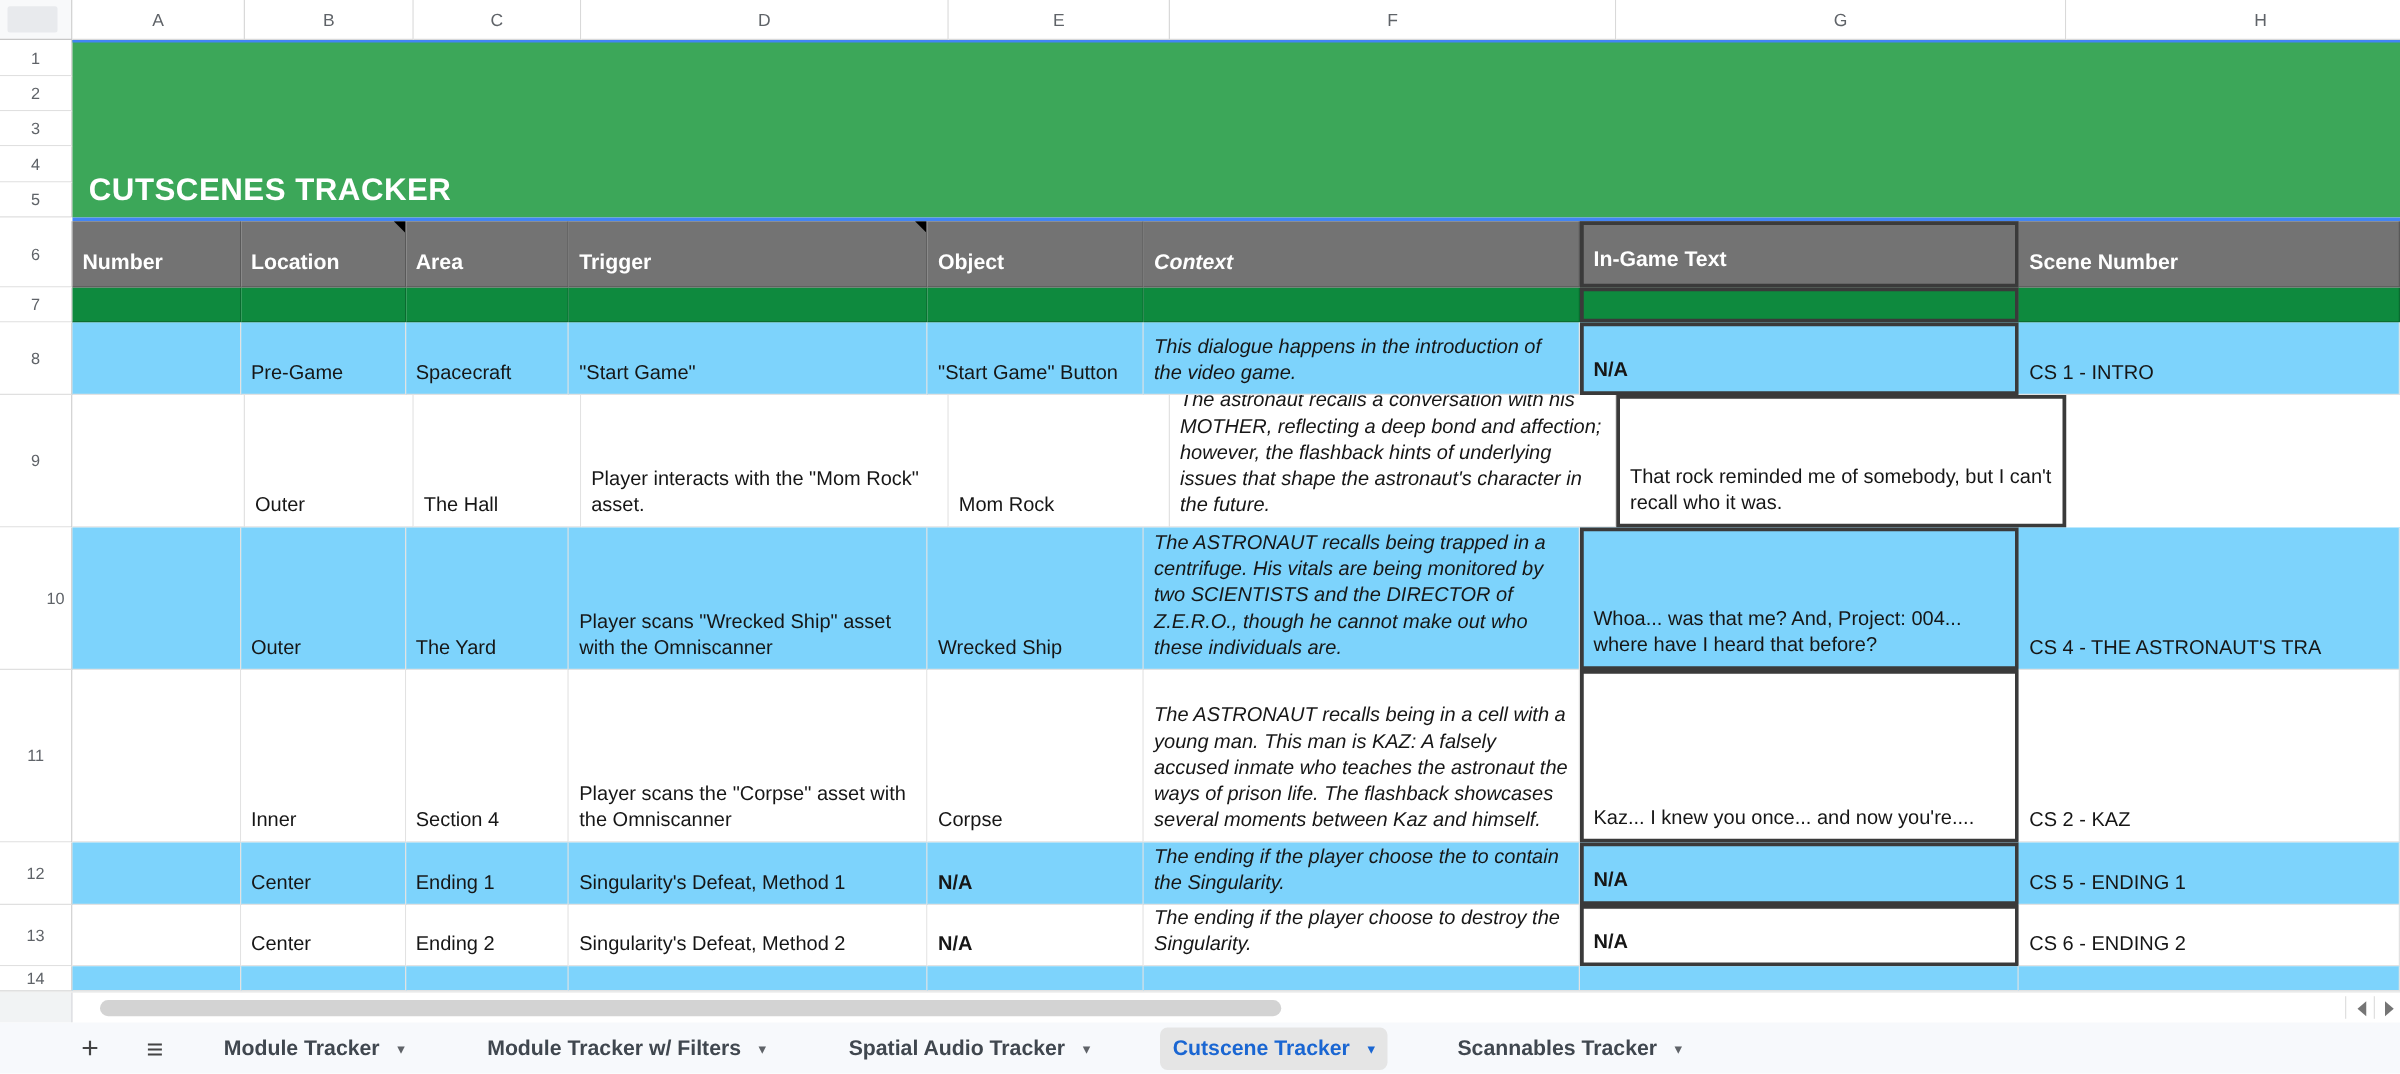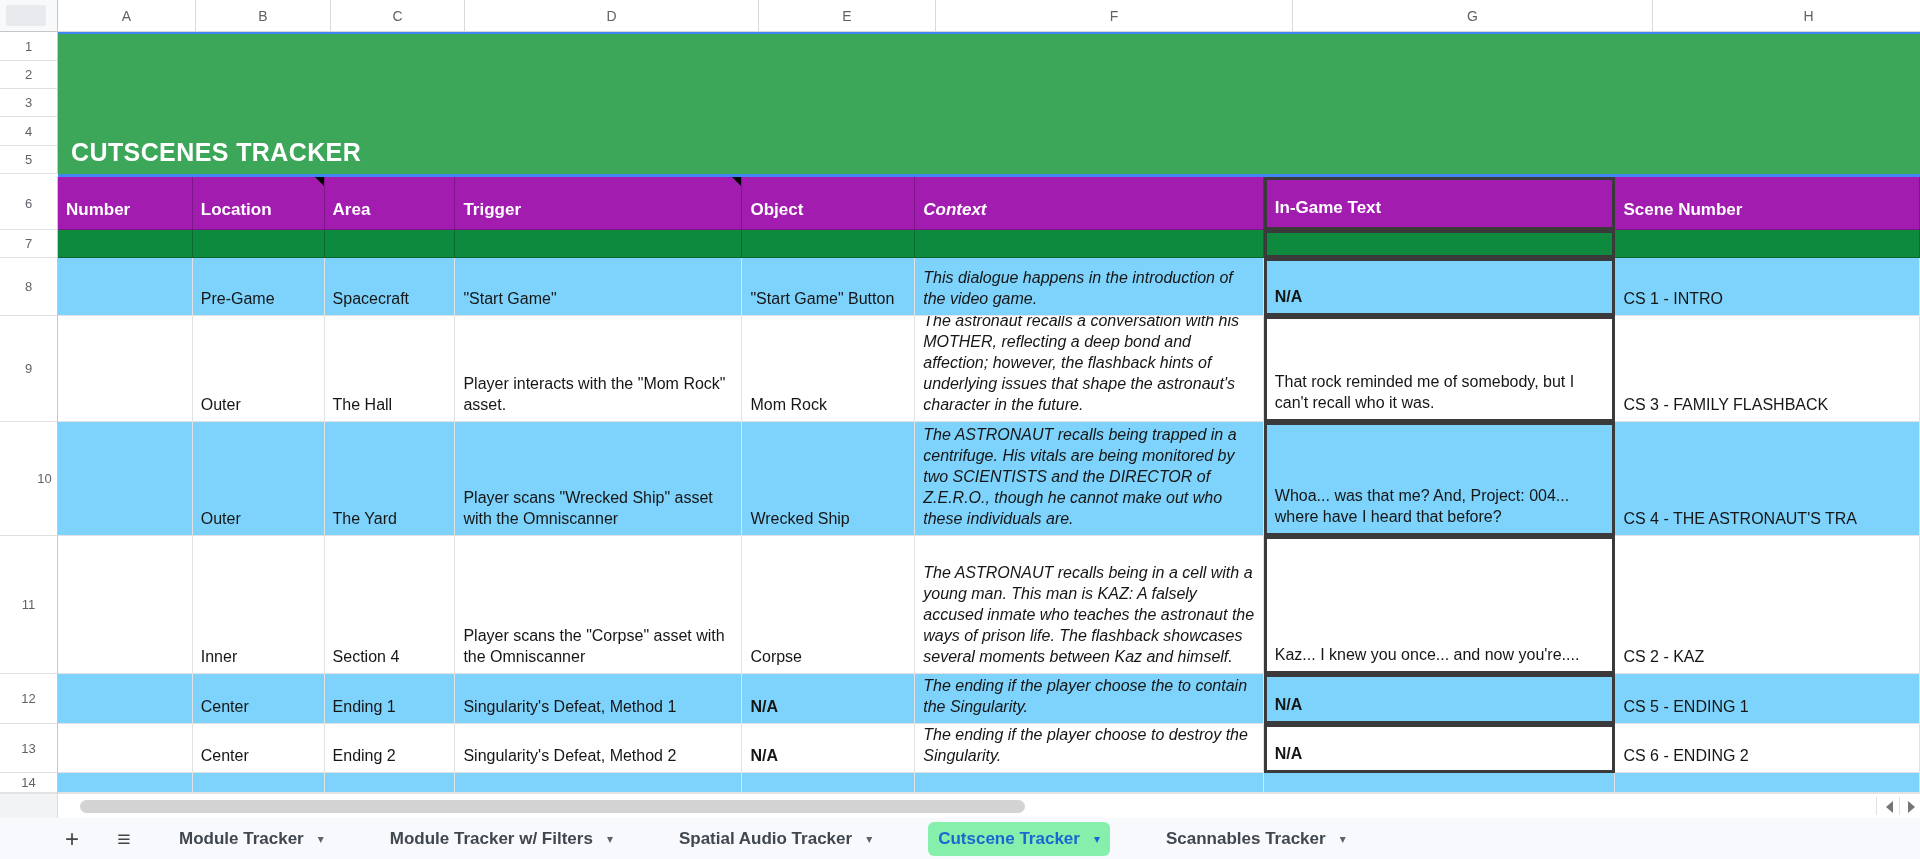--- a/index.html
+++ b/index.html
@@ -26,21 +26,21 @@
   .frozenline{position:absolute;left:58px;top:174px;width:1862px;height:3px;background:#4285f4;}
   
   .sheet{position:absolute;left:58px;top:177px;width:1862px;}
   .row{display:flex;}
   .cell{box-sizing:border-box;display:flex;align-items:flex-end;overflow:hidden;
     border-right:1px solid #e2e2e2;border-bottom:1px solid #e2e2e2;
     font-size:16px;color:#161616;line-height:21px;}
   .cell .t{padding:0 6px 6px 8px;}
   .cA{width:138px;} .cB{width:135px;} .cC{width:134px;} .cD{width:294px;}
   .cE{width:177px;} .cF{width:357px;} .cG{width:360px;} .cH{width:312px;}
-  .hdr .cell{background:#a21caf;color:#fff;font-weight:700;font-size:17px;
+  .hdr .cell{background:#737373;color:#fff;font-weight:700;font-size:17px;
     border-right:1px solid rgba(0,0,0,.22);border-bottom:1px solid rgba(0,0,0,.22);position:relative;}
   .hdr .cell .t{padding-bottom:9px;}
   .hdr7 .cell{background:#0e8a3e;border-right:1px solid rgba(0,0,0,.22);border-bottom:1px solid rgba(0,0,0,.28);}
   .r6{height:53px;} .r7{height:28px;} .r8{height:58px;} .r9{height:106px;} .r10{height:114px;}
   .r11{height:138px;} .r12{height:50px;} .r13{height:49px;} .r14{height:20px;}
   .band .cell{background:#7dd3fc;}
   .white .cell{background:#fff;}
   .italic{font-style:italic;}
   .bold{font-weight:700;align-items:flex-end;}
   .nowrap .t{white-space:nowrap;}
@@ -56,21 +56,21 @@
   .arrowbtn{position:absolute;top:5px;width:20px;height:15px;display:flex;align-items:center;justify-content:center;}
   .tri-l{width:0;height:0;border-top:6px solid transparent;border-bottom:6px solid transparent;border-right:7px solid #757575;}
   .tri-r{width:0;height:0;border-top:6px solid transparent;border-bottom:6px solid transparent;border-left:7px solid #757575;}
   
   .tabbar{position:absolute;left:0;top:818px;width:1920px;height:41px;background:#f7f9fc;
     display:flex;align-items:center;padding-left:55px;box-sizing:border-box;}
   .iconbtn{color:#444;font-size:24px;line-height:24px;width:34px;text-align:center;cursor:pointer;}
   .iconbtn.menu{font-size:23px;margin-left:18px;margin-right:28px;}
   .sheettab{display:flex;align-items:center;margin-right:46px;color:#40474f;font-weight:600;font-size:17px;cursor:pointer;padding:7px 10px;border-radius:6px;}
   .sheettab .caret{font-size:12px;margin-left:14px;color:#5f6368;}
-  .sheettab.active{background:#86efac;color:#1a66d2;font-weight:700;}
+  .sheettab.active{background:#e5e5e5;color:#1a66d2;font-weight:700;}
   .sheettab.active .caret{color:#1a66d2;}
 </style>
 </head>
 <body>
 
 <div class="colstrip">
   <div class="corner">
       <div class="inner"></div>
     </div>
   <div class="collabel" style="left:58px;width:138px;">A</div>
@@ -190,23 +190,20 @@
       </div>
     <div class="cell cE">
         <span class="t">Mom Rock</span>
       </div>
     <div class="cell cF italic">
         <span class="t">The astronaut recalls a conversation with his MOTHER, reflecting a deep bond and affection; however, the flashback hints of underlying issues that shape the astronaut's character in the future.</span>
       </div>
     <div class="cell cG gsel">
         <span class="t">That rock reminded me of somebody, but I can't recall who it was.</span>
       </div>
-    <div class="cell cH noleft nowrap">
-        <span class="t">CS 3 - FAMILY FLASHBACK</span>
-      </div>
   </div>
 
   <div class="row band r10">
     <div class="cell cA">
         <span class="t"></span>
       </div>
     <div class="cell cB">
         <span class="t">Outer</span>
       </div>
     <div class="cell cC">

